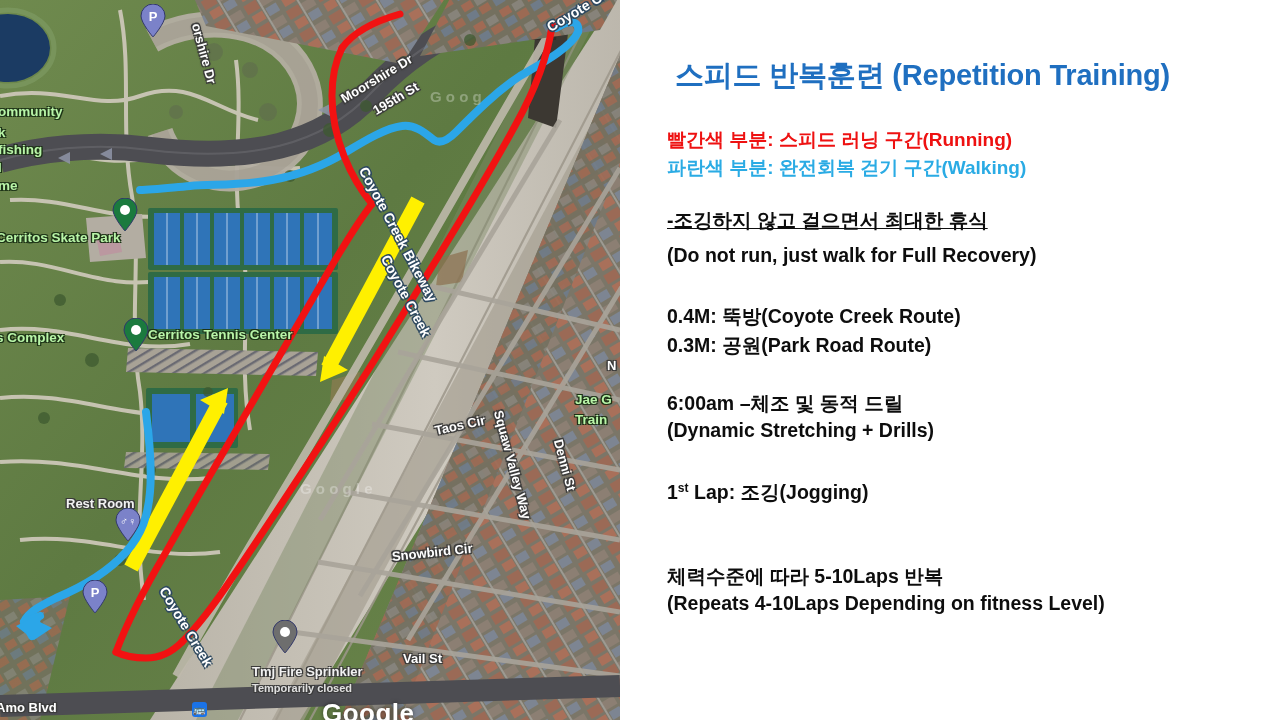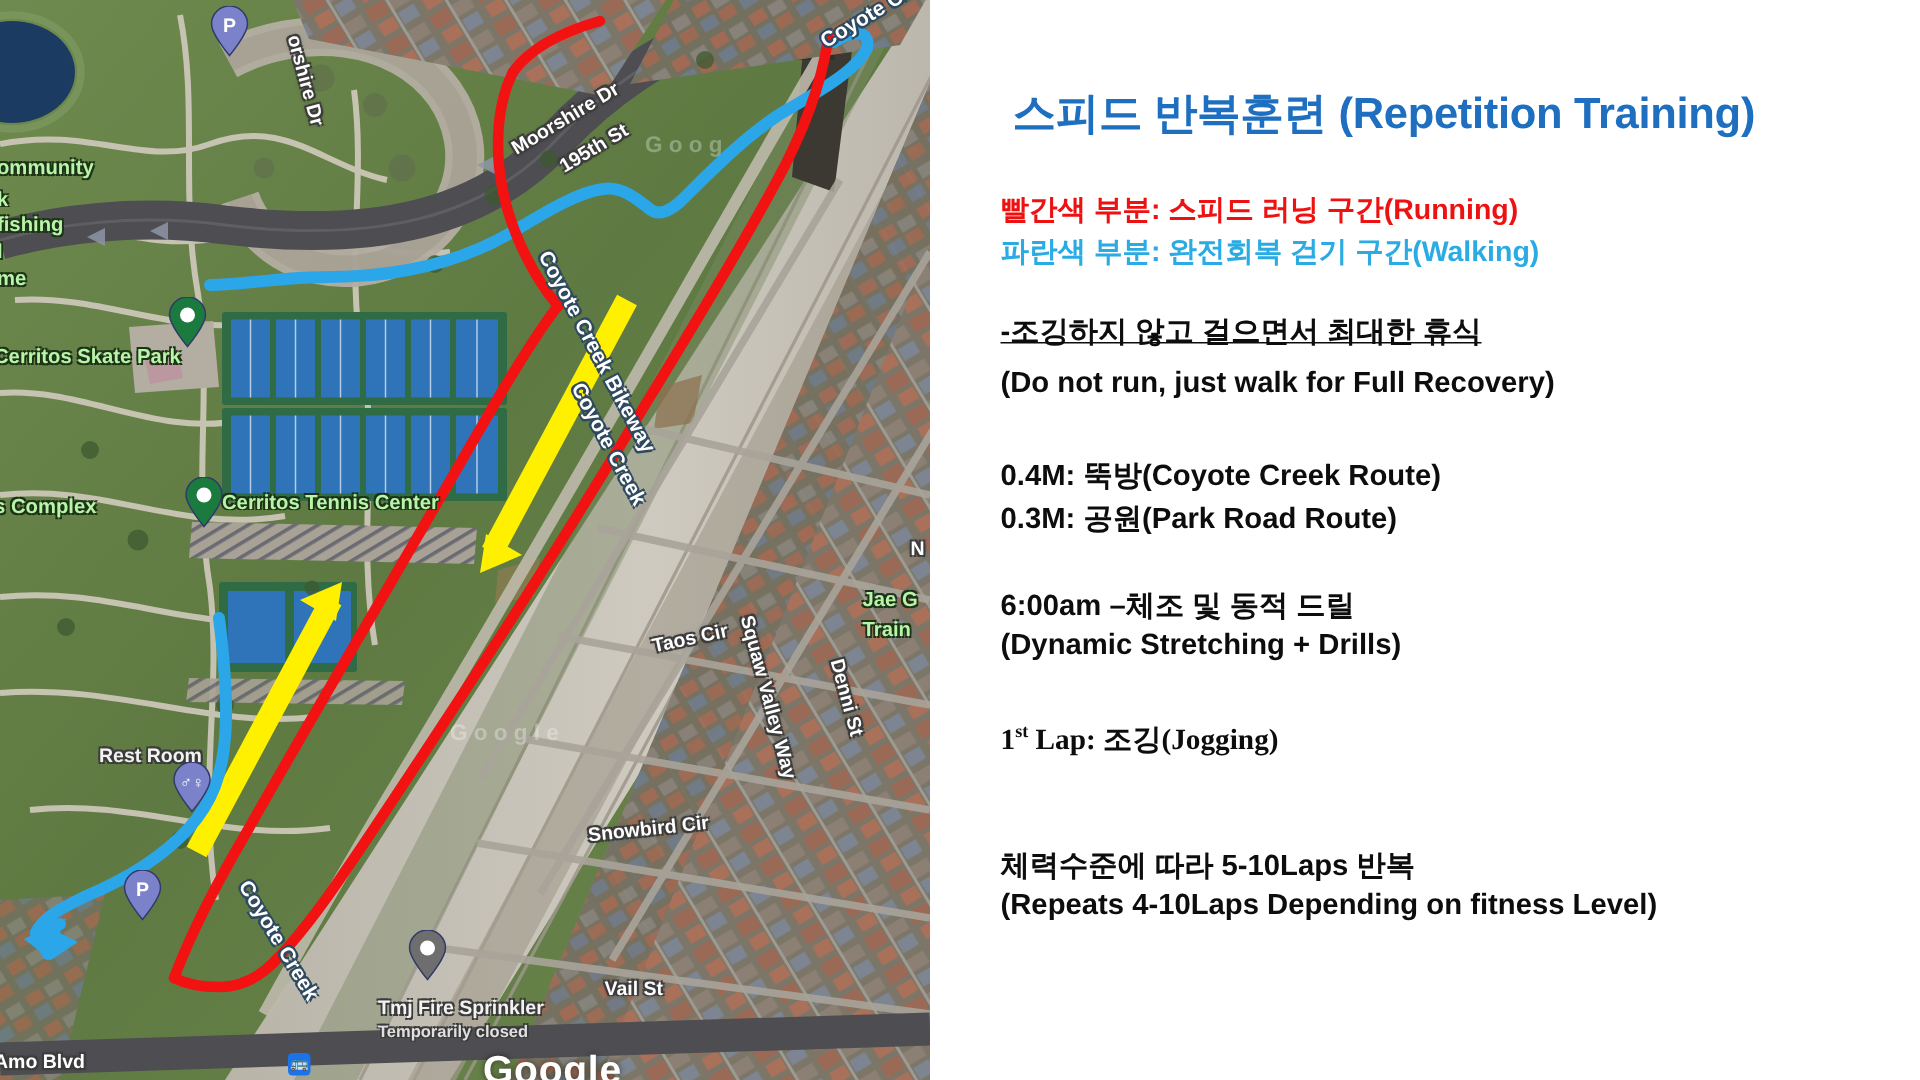--- a/index.html
+++ b/index.html
@@ -414,18 +414,18 @@
         <div class="body-line" style="top: 207px; text-decoration: underline;">-조깅하지 않고 걸으면서 최대한 휴식</div>
         <div class="body-line" style="top: 244px;">(Do not run, just walk for Full Recovery)</div>
         <div class="body-line" style="top: 303px;">0.4M: 뚝방(Coyote Creek Route)</div>
         <div class="body-line" style="top: 332px;">0.3M: 공원(Park Road Route)</div>
         <div class="body-line" style="top: 390px;">6:00am –체조 및 동적 드릴</div>
         <div class="body-line" style="top: 419px;">(Dynamic Stretching + Drills)</div>
         <div class="body-line" style="top: 563px;">체력수준에 따라 5-10Laps 반복</div>
         <div class="body-line" style="top: 592px;">(Repeats 4-10Laps Depending on fitness Level)</div>
       </div>
 
-    <div class="body-line" style="top:479px;font-family:Liberation Serif, serif;">
+    <div class="body-line" style="top:479px;">
       <span>1</span><sup>st</sup><span> Lap: 조깅(Jogging)</span>
     </div>
 
   </div>
 </div>
 
 </body></html>

